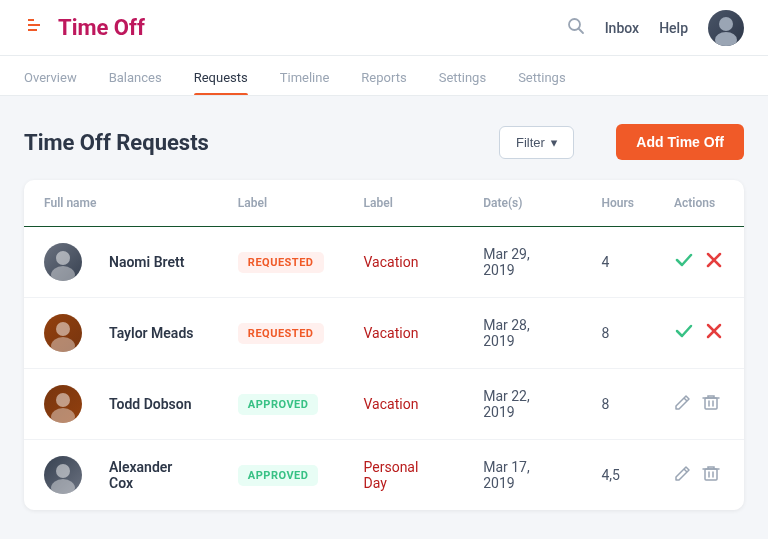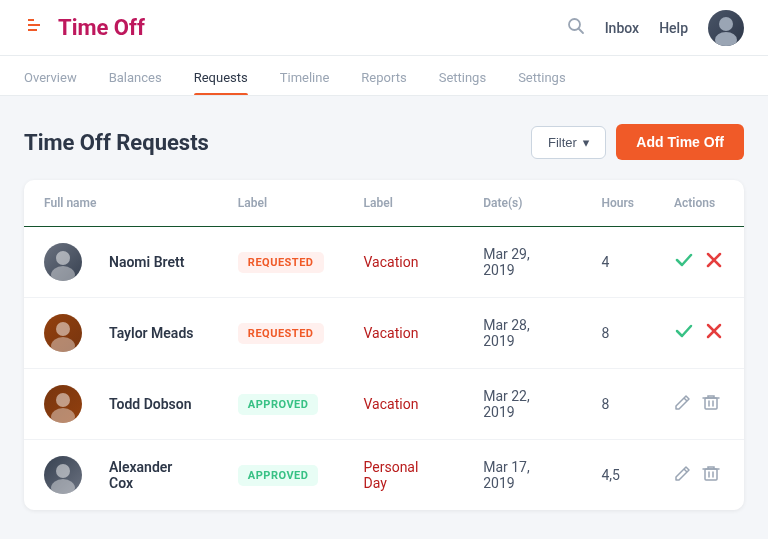--- a/index.html
+++ b/index.html
@@ -135,20 +135,21 @@
     }
     .add-btn {
       background: #f05a28;
       color: #fff;
       border: none;
       border-radius: 6px;
       padding: 10px 20px;
       font-size: 14px;
       font-weight: 600;
       cursor: pointer;
+      margin-left: 32px;
     }
 
     
     .table-container {
       background: #fff;
       border-radius: 10px;
       box-shadow: 0 1px 4px rgba(0,0,0,0.07);
       overflow: hidden;
     }
     table {

